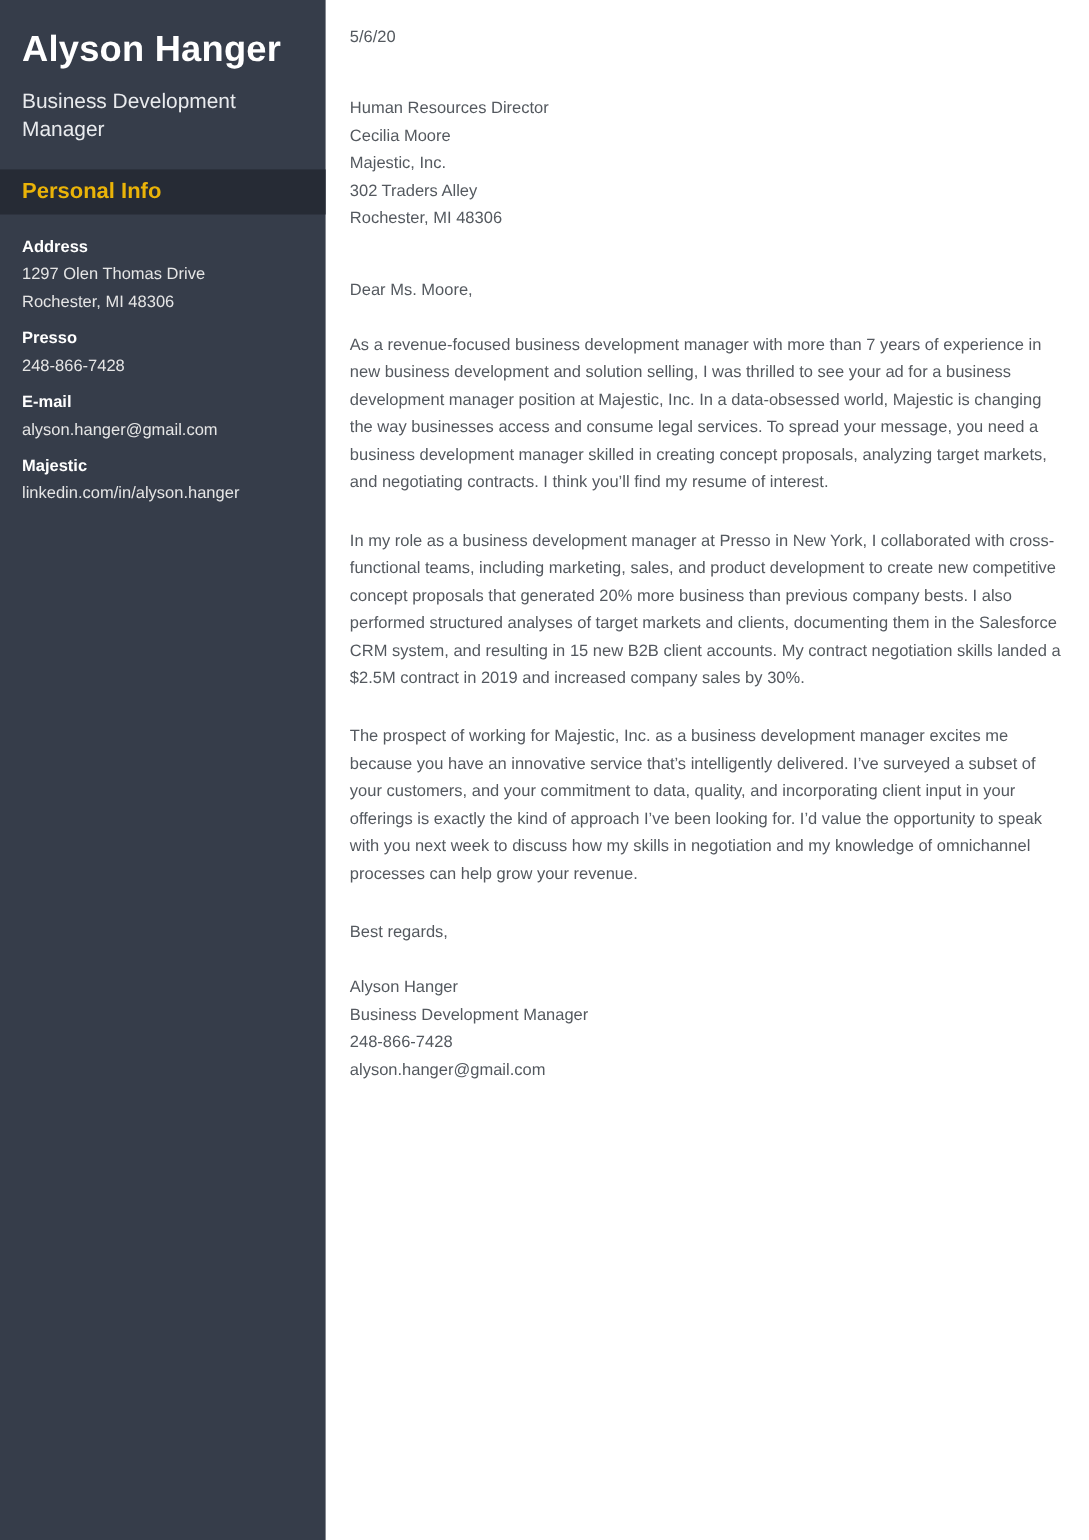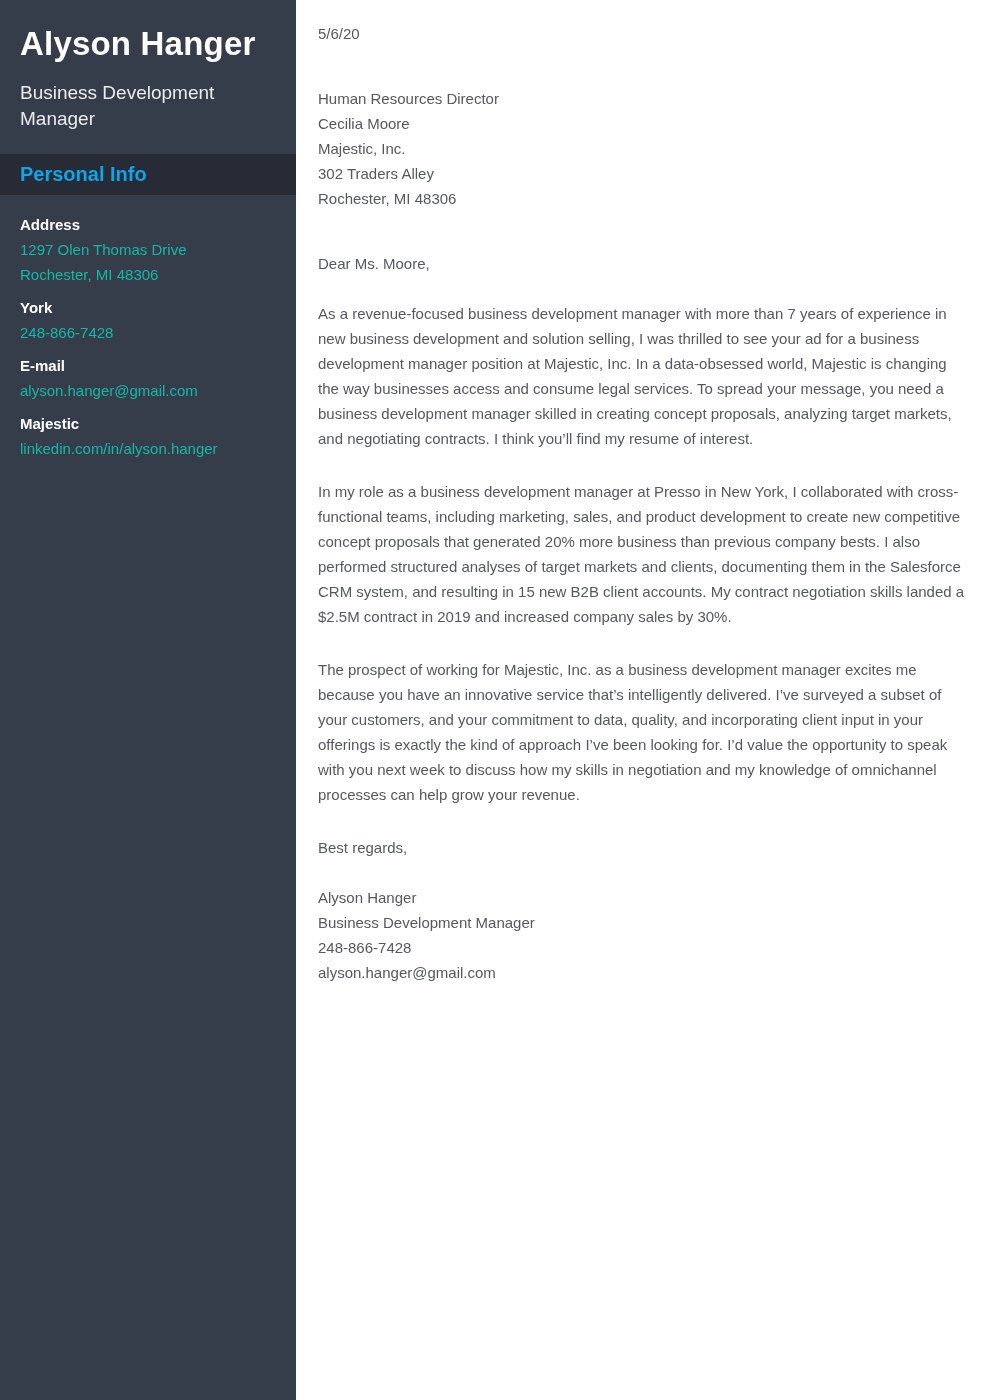--- a/index.html
+++ b/index.html
@@ -44,38 +44,38 @@
     margin-top: 22px;
     background: #262b35;
     height: 41px;
     display: flex;
     align-items: center;
     padding: 0 20px;
   }
   .section-band-title {
     font-size: 20px;
     font-weight: bold;
-    color: #0ea5e9;
+    color: #eab308;
   }
   .sidebar-fields {
     padding: 17px 20px 0 20px;
   }
   .field {
     margin-bottom: 8px;
   }
   .field-label {
     font-size: 15px;
     font-weight: bold;
     line-height: 25px;
     color: #ffffff;
   }
   .field-value {
     font-size: 15px;
     line-height: 25px;
-    color: #14b8a6;
+    color: #e5e5e5;
     font-weight: normal;
     word-break: break-word;
   }
   
   .main {
     flex: 1;
     padding: 21px 22px 0 22px;
     color: #54595f;
     font-size: 15px;
     line-height: 25px;
@@ -102,21 +102,21 @@
       <span class="section-band-title">Personal Info</span>
     </div>
 
     <div class="sidebar-fields">
       <div class="field">
         <div class="field-label">Address</div>
         <div class="field-value">1297 Olen Thomas Drive</div>
         <div class="field-value">Rochester, MI 48306</div>
       </div>
       <div class="field">
-        <div class="field-label">York</div>
+        <div class="field-label">Presso</div>
         <div class="field-value">248-866-7428</div>
       </div>
       <div class="field">
         <div class="field-label">E-mail</div>
         <div class="field-value">alyson.hanger@gmail.com</div>
       </div>
       <div class="field">
         <div class="field-label">Majestic</div>
         <div class="field-value">linkedin.com/in/alyson.hanger</div>
       </div>

